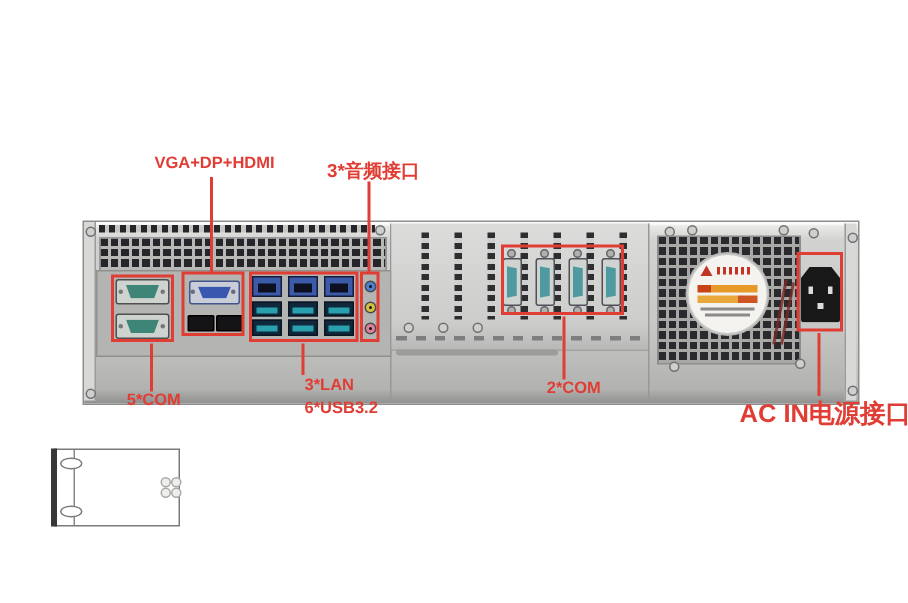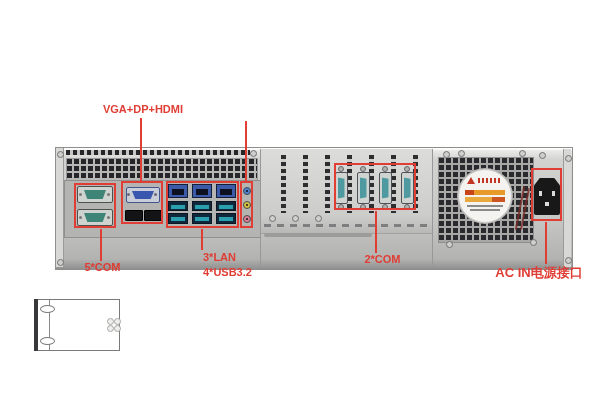--- a/index.html
+++ b/index.html
@@ -204,27 +204,28 @@
   <div class="abs rbox" style="left:531px;top:168px;width:31px;height:53px;"></div>
 
   <div class="abs rline" style="left:140px;top:118px;height:64px;"></div>
   <div class="abs rline" style="left:245px;top:121px;height:61px;"></div>
   <div class="abs rline" style="left:100px;top:229px;height:32px;"></div>
   <div class="abs rline" style="left:201px;top:229px;height:21px;"></div>
   <div class="abs rline" style="left:375px;top:211px;height:42px;"></div>
   <div class="abs rline" style="left:545px;top:222px;height:42px;"></div>
 
   <div class="abs rlabel" style="left:88px;top:103px;width:110px;">VGA+DP+HDMI</div>
+  <div class="abs rlabel" style="left:216px;top:106px;width:66px;font-size:12.5px;">3*音频接口</div>
   <div class="abs rlabel" style="left:75px;top:261px;width:55px;">5*COM</div>
   <div class="abs rlabel" style="left:184px;top:250px;width:70px;">
     <span class="ln">3*LAN</span>
-    <span class="ln">4*USB3.2</span>
+    <span class="ln">6*USB3.2</span>
   </div>
   <div class="abs rlabel" style="left:355px;top:253px;width:55px;">2*COM</div>
-  <div class="abs rlabel" style="left:493px;top:264px;width:92px;font-size:13px;">AC IN电源接口</div>
+  <div class="abs rlabel" style="left:493px;top:264px;width:92px;font-size:17px;">AC IN电源接口</div>
 
   <div class="abs dg-rect" style="left:36px;top:299px;width:82px;height:50px;"></div>
   <div class="abs dg-dark" style="left:34px;top:299px;width:4px;height:52px;"></div>
   <div class="abs dg-vline" style="left:49px;top:300px;width:1px;height:50px;"></div>
   <div class="abs dg-slot" style="left:40px;top:305px;width:13px;height:6px;"></div>
   <div class="abs dg-slot" style="left:40px;top:337px;width:13px;height:6px;"></div>
   <div class="abs gr" style="left:107px;top:318px;"></div>
   <div class="abs gr" style="left:114px;top:318px;"></div>
   <div class="abs gr" style="left:107px;top:325px;"></div>
   <div class="abs gr" style="left:114px;top:325px;"></div>

